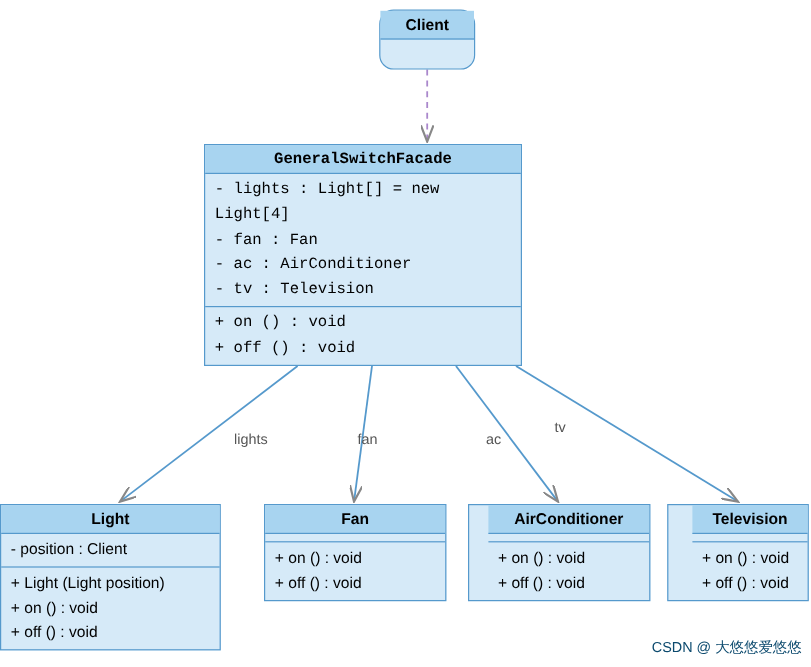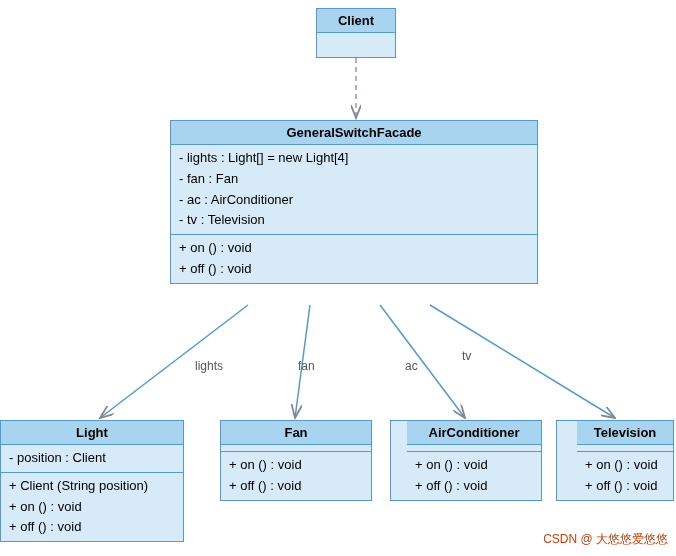--- a/index.html
+++ b/index.html
@@ -45,21 +45,21 @@
       top: 0; left: 0;
       width: 676px;
       height: 556px;
       pointer-events: none;
     }
     .watermark {
       position: absolute;
       bottom: 8px;
       right: 8px;
       font-size: 12px;
-      color: #c2410c;
+      color: #0c4a6e;
       margin-top: 12px;
     }
   </style>
 </head>
 <body>
 
 <div class="diagram-container">
 
   <svg class="arrows">
 
@@ -81,46 +81,46 @@
     <line x1="380" y1="305" x2="465" y2="418" stroke="#5599cc" stroke-width="1.5" marker-end="url(#arrow-open)"></line>
 
     <line x1="430" y1="305" x2="615" y2="418" stroke="#5599cc" stroke-width="1.5" marker-end="url(#arrow-open)"></line>
 
     <text x="195" y="370" fill="#555" font-size="12" font-family="Arial">lights</text>
     <text x="298" y="370" fill="#555" font-size="12" font-family="Arial">fan</text>
     <text x="405" y="370" fill="#555" font-size="12" font-family="Arial">ac</text>
     <text x="462" y="360" fill="#555" font-size="12" font-family="Arial">tv</text>
   </svg>
 
-  <div class="uml-box" style="left:316px; top:8px; width:80px; height:50px;">
+  <div class="uml-box" style="left:316px; top:8px; width:80px; height:50px;border-radius:12px;">
     <div class="header">Client</div>
     <div class="section" style="height:20px;"></div>
   </div>
 
-  <div class="uml-box" style="left:170px; top:120px; width:368px;">
+  <div class="uml-box" style="left:170px; top:120px; width:265px;font-family:Liberation Mono, monospace;">
     <div class="header">GeneralSwitchFacade</div>
     <div class="section">
       <div>- lights : Light[]          = new Light[4]</div>
       <div>- fan    : Fan</div>
       <div>- ac     : AirConditioner</div>
       <div>- tv     : Television</div>
     </div>
     <div class="section">
       <div>+ on ()                           : void</div>
       <div>+ off ()                          : void</div>
     </div>
   </div>
 
   <div class="uml-box" style="left:0px; top:420px; width:184px;">
     <div class="header">Light</div>
     <div class="section">
       <div>- position : Client</div>
     </div>
     <div class="section">
-      <div>+ Client (String position)</div>
+      <div>+ Light (Light position)</div>
       <div>+ on ()                    : void</div>
       <div>+ off ()                   : void</div>
     </div>
   </div>
 
   <div class="uml-box" style="left:220px; top:420px; width:152px;">
     <div class="header">Fan</div>
     <div class="section" style="height:6px;"></div>
     <div class="section">
       <div>+ on () : void</div>

